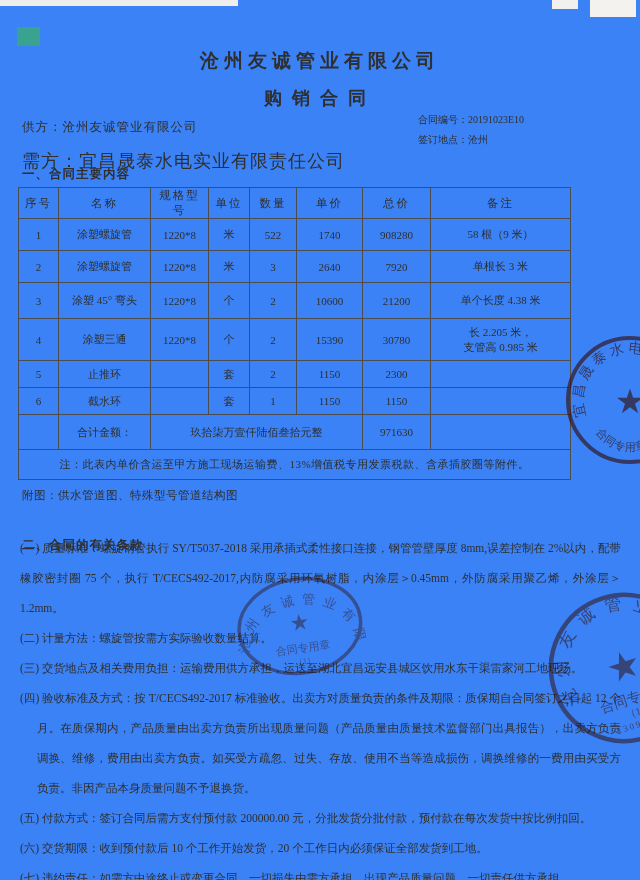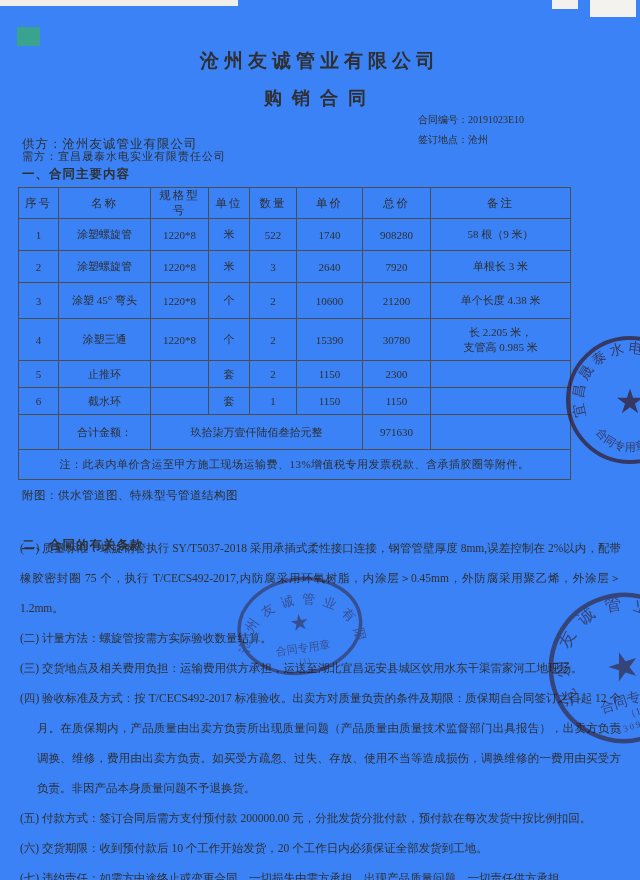--- a/index.html
+++ b/index.html
@@ -14,22 +14,22 @@
   .band-top { left:0; top:0; width:238px; height:6px; background:#f0eeeb; }
   .corner-box1 { left:552px; top:0; width:26px; height:9px; background:#f3f1ee; }
   .corner-box2 { left:590px; top:0; width:46px; height:17px; background:#f4f2ef; }
   .green-mark { left:17px; top:27px; width:23px; height:19px; background:#3aa390; }
   
   .company-title { left:0; top:48px; width:640px; text-align:center;
     font-size:19px; font-weight:600; letter-spacing:5px; }
   .doc-title { left:0; top:86px; width:640px; text-align:center;
     font-size:18px; font-weight:600; letter-spacing:10px; }
   
-  .supplier-line { left:22px; top:119px; font-size:12.5px; letter-spacing:1px;margin-top:17px; }
-  .buyer-line    { left:22px; top:149px; font-size:11px; letter-spacing:1px;text-align:center; }
+  .supplier-line { left:22px; top:119px; font-size:12.5px; letter-spacing:1px; }
+  .buyer-line    { left:22px; top:149px; font-size:18px; letter-spacing:1px;text-align:center; }
   .meta-block { left:418px; top:110px; font-size:10px; line-height:20px; }
   .sec-heading1 { left:22px; top:166px; font-size:12.5px; font-weight:600; letter-spacing:1px; }
   
   table.items { position:absolute; left:18px; top:187px; width:552px;
     border-collapse:collapse; table-layout:fixed; }
   table.items td, table.items th {
     border:1px solid #4d4d4d; text-align:center; vertical-align:middle;
     font-size:11px; font-weight:normal; padding:0 2px; white-space:pre-line;
     overflow:hidden; }
   table.items th { font-size:11.5px; letter-spacing:2px; }

